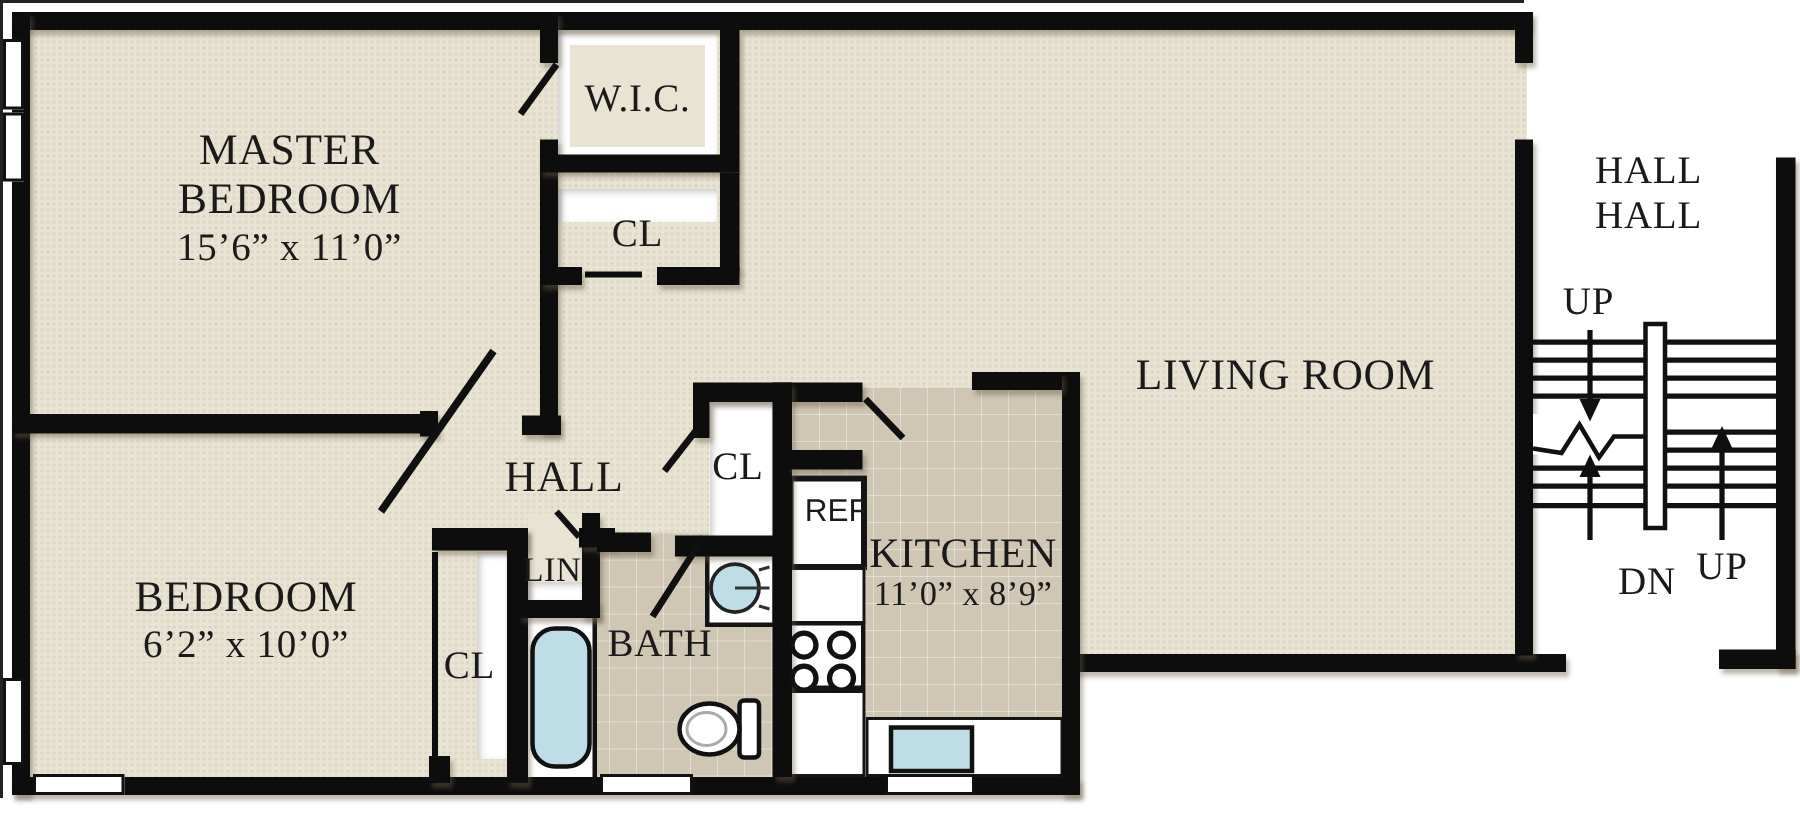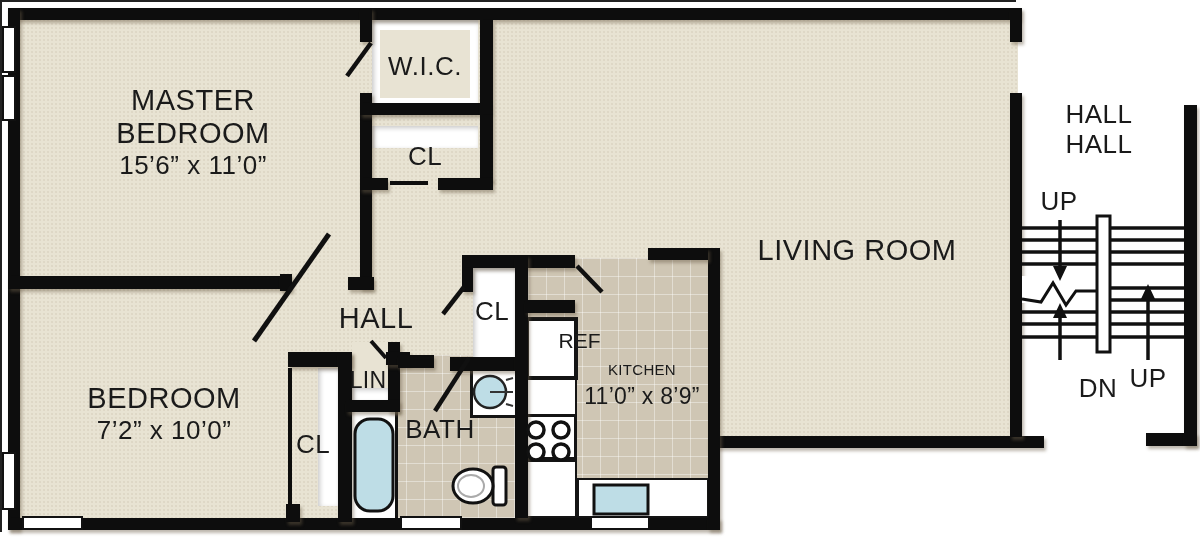--- a/index.html
+++ b/index.html
@@ -14,24 +14,24 @@
                          linear-gradient(90deg,rgba(255,255,255,.4) 1px,transparent 1px);
         background-size:18px 18px;}
   .patch{position:absolute;z-index:2;background:#e8e3d3;}
   .white{position:absolute;z-index:2;background:#ffffff;box-shadow:inset 2px 2px 5px rgba(0,0,0,.22);}
   .plain{position:absolute;z-index:2;background:#ffffff;}
   .counter{position:absolute;z-index:2;background:#ffffff;border:2px solid #141414;box-sizing:border-box;}
   .wall{position:absolute;z-index:3;background:#0d0d0d;box-shadow:2px 3px 3px rgba(110,98,75,.45);}
   .slide{position:absolute;z-index:3;background:#0d0d0d;}
   .win{position:absolute;z-index:4;background:#ffffff;border:2px solid #111111;box-sizing:border-box;}
   #overlay{position:absolute;left:0;top:0;z-index:5;pointer-events:none;}
-  .lbl{position:absolute;z-index:6;display:flex;flex-direction:column;align-items:center;text-align:right;white-space:nowrap;}
+  .lbl{position:absolute;z-index:6;display:flex;flex-direction:column;align-items:center;text-align:right;white-space:nowrap;font-family:Liberation Serif, serif;}
   .t29{font-size:29px;line-height:33px;letter-spacing:.5px;}
   .t26{font-size:26px;line-height:30px;letter-spacing:.5px;}
-  .t24{font-size:15px;line-height:27px;letter-spacing:.3px;}
+  .t24{font-size:28px;line-height:27px;letter-spacing:.3px;}
   .t23{font-size:23px;line-height:26px;letter-spacing:.3px;}
   .t21{font-size:21px;line-height:22px;letter-spacing:0;}
   .reflbl{position:absolute;z-index:6;display:flex;align-items:center;justify-content:center;}
 </style>
 </head>
 <body>
 
 <div id="plan">
 
   <div class="abs" style="left:0;top:0;width:1016px;height:2px;background:#222;z-index:0;"></div>
@@ -163,39 +163,39 @@
     <div class="t26">15’6” x 11’0”</div>
   </div>
 
 
   <div class="lbl" style="left:744px;top:234px;width:226px;">
     <div class="t29">LIVING ROOM</div>
   </div>
 
   <div class="lbl" style="left:58px;top:382px;width:212px;">
     <div class="t29">BEDROOM</div>
-    <div class="t26">7’2” x 10’0”</div>
+    <div class="t26">6’2” x 10’0”</div>
   </div>
 
   <div class="lbl" style="left:540px;top:356px;width:204px;">
     <div class="t24">KITCHEN</div>
     <div class="t23">11’0” x 8’9”</div>
   </div>
 
   <div class="lbl" style="left:1040px;top:99px;width:118px;">
     <div class="t26">HALL</div>
     <div class="t26">HALL</div>
   </div>
 
   <div class="lbl t26" style="left:372px;top:51px;width:106px;">W.I.C.</div>
   <div class="lbl t26" style="left:372px;top:141px;width:106px;">CL</div>
   <div class="lbl t29" style="left:330px;top:302px;width:92px;">HALL</div>
   <div class="lbl t23" style="left:346px;top:367px;width:44px;">LIN</div>
   <div class="lbl t26" style="left:288px;top:429px;width:50px;">CL</div>
   <div class="lbl t26" style="left:467px;top:296px;width:50px;">CL</div>
   <div class="lbl t26" style="left:400px;top:414px;width:80px;">BATH</div>
-  <div class="reflbl t21" style="left:546px;top:321px;width:45px;height:40px;padding-left:11px;">REF</div>
+  <div class="reflbl t21" style="left:524px;top:321px;width:45px;height:40px;padding-left:11px;">REF</div>
 
   <div class="lbl t26" style="left:1038px;top:186px;width:42px;">UP</div>
   <div class="lbl t26" style="left:1034px;top:373px;width:48px;margin-left:40px;">DN</div>
   <div class="lbl t26" style="left:1124px;top:363px;width:48px;">UP</div>
 
 </div>
 
 </body></html>

